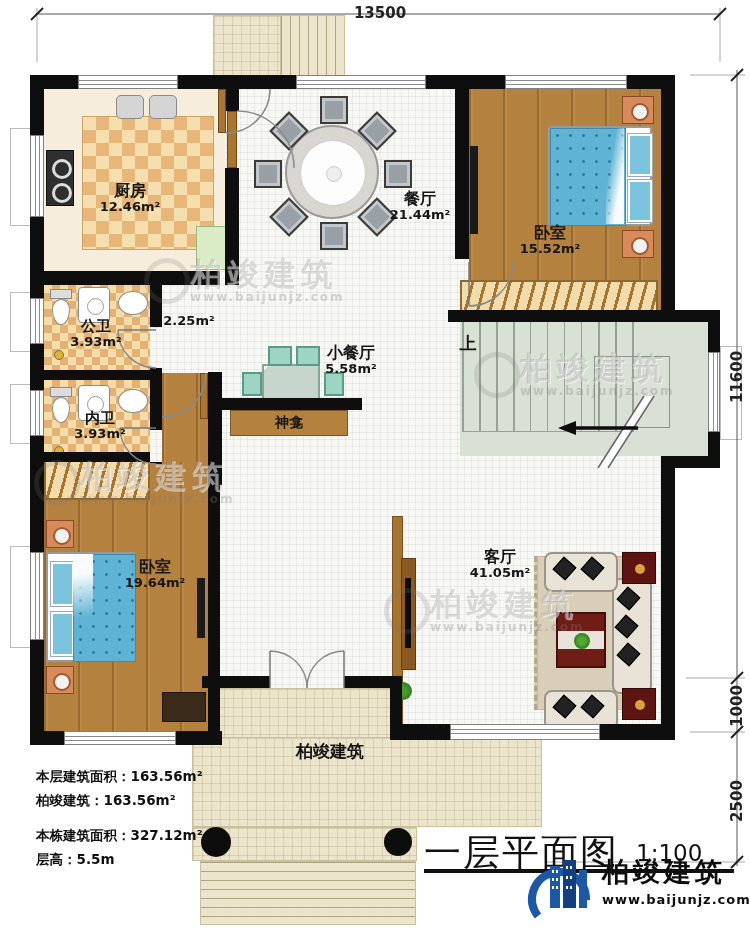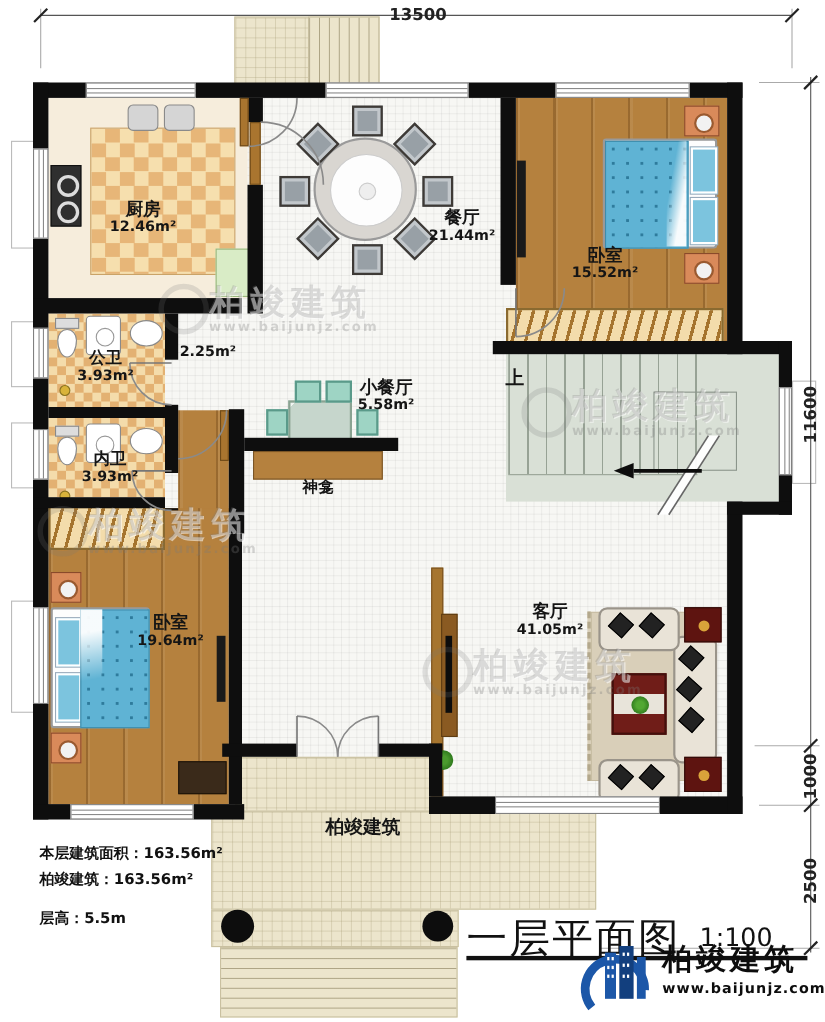--- a/index.html
+++ b/index.html
@@ -284,21 +284,21 @@
     <span class="ar">2.25m²</span>
   </div>
   <div class="label" style="left:60px;top:410px;width:80px">
     <span class="nm" style="font-size:15px">内卫</span>
     <span class="ar">3.93m²</span>
   </div>
   <div class="label" style="left:308px;top:344px;width:86px">
     <span class="nm">小餐厅</span>
     <span class="ar">5.58m²</span>
   </div>
-  <div class="label" style="left:230px;top:436px;width:118px;z-index:7">
+  <div class="label" style="left:230px;top:415px;width:118px;z-index:7">
     <span class="nm" style="font-size:14px">神龛</span>
   </div>
   <div class="label" style="left:100px;top:558px;width:110px">
     <span class="nm">卧室</span>
     <span class="ar">19.64m²</span>
   </div>
   <div class="label" style="left:440px;top:548px;width:120px">
     <span class="nm">客厅</span>
     <span class="ar">41.05m²</span>
   </div>
@@ -311,20 +311,21 @@
 
   <div class="dim" style="left:345px;top:4px;width:70px">13500</div>
   <div class="dim rot" style="left:705px;top:368px;width:64px">11600</div>
   <div class="dim rot" style="left:711px;top:697px;width:52px">1000</div>
   <div class="dim rot" style="left:711px;top:792px;width:52px">2500</div>
 
   <div class="titleblock" style="left:36px;top:764px;width:200px;font-size:13.5px;font-weight:bold;line-height:1.8">
     <div>本层建筑面积：163.56m²</div>
     <div>柏竣建筑：163.56m²</div>
     <div style="height:10px"></div>
+    <div>本栋建筑面积：327.12m²</div>
     <div>层高：5.5m</div>
   </div>
 
   <div class="titleblock" style="left:424px;top:828px;font-size:37px;letter-spacing:2px">一层平面图</div>
   <div class="titleblock" style="left:636px;top:840px;font-size:23px">1:100</div>
   <div class="titleblock" style="left:424px;top:869px;width:310px;height:4px;background:#111"></div>
 
   <div class="titleblock" style="left:522px;top:852px;width:228px;height:74px">
     <svg width="74" height="70" viewBox="0 0 74 70" style="position:absolute;left:0;top:2px">
       <path d="M 16 62 A 27 27 0 1 1 64 46" stroke="#1c57a8" stroke-width="8" fill="none"></path>

